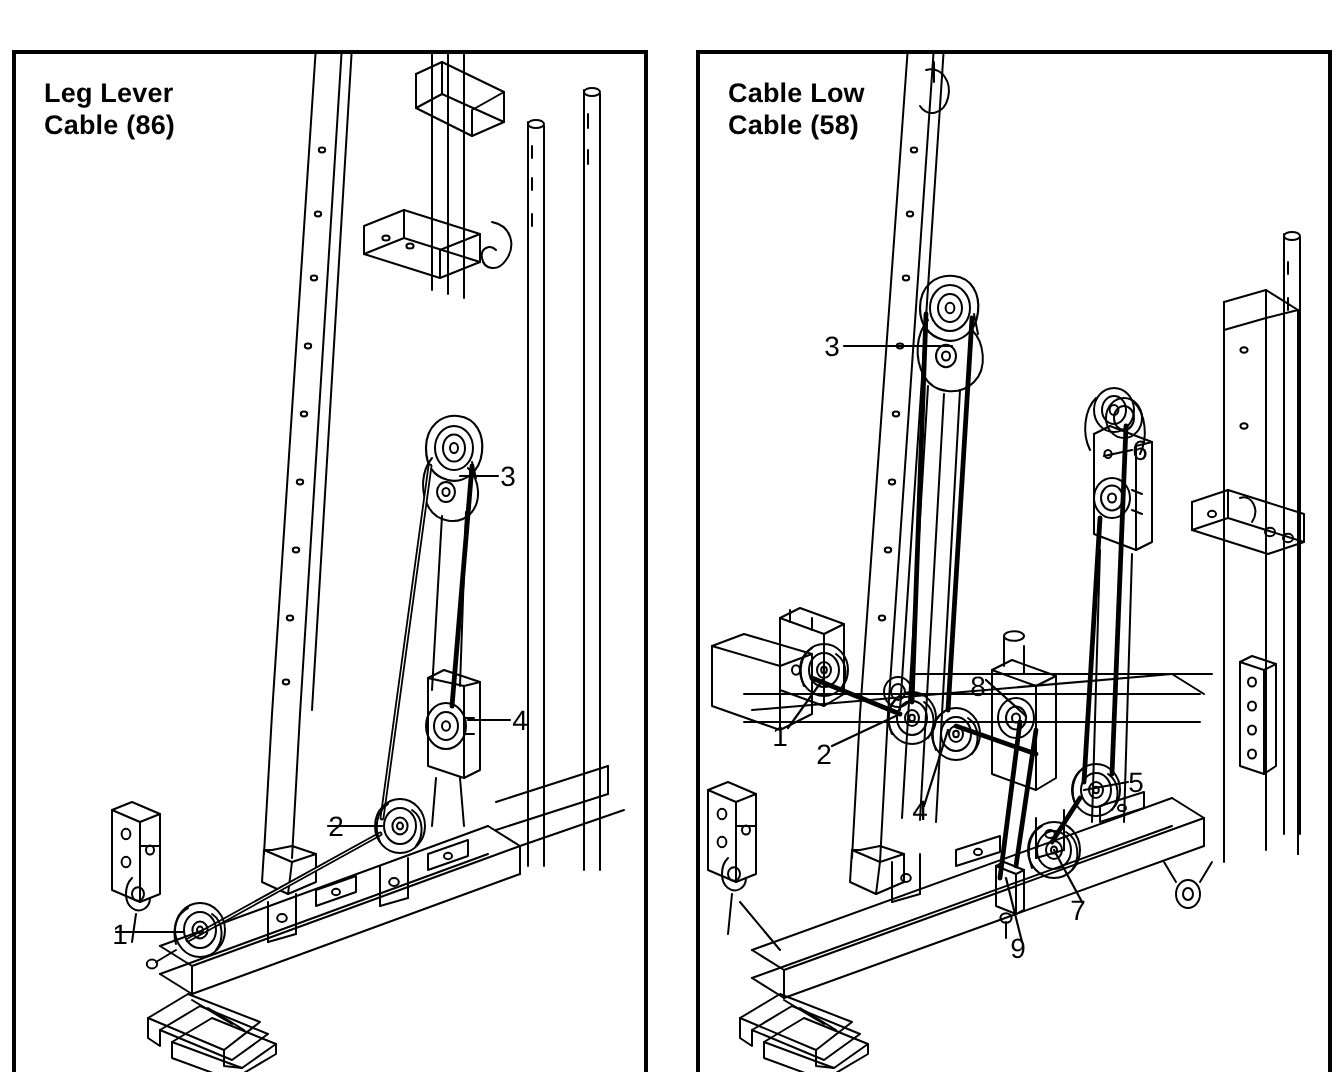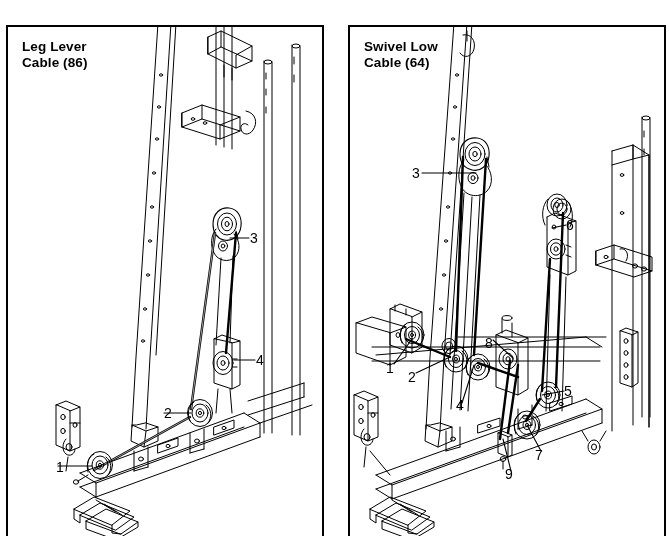--- a/index.html
+++ b/index.html
@@ -271,21 +271,21 @@
     </svg>
 
     <div class="callout" style="left:52px; top:440px;"><span>1</span></div>
     <div class="callout" style="left:160px; top:386px;"><span>2</span></div>
     <div class="callout" style="left:246px; top:211px;"><span>3</span></div>
     <div class="callout" style="left:252px; top:333px;"><span>4</span></div>
   </div>
 
   <div class="panel" id="panel-right">
 
-    <div class="panel-title"><span>Swivel Low</span><br><span>Cable (64)</span></div>
+    <div class="panel-title"><span>Cable Low</span><br><span>Cable (58)</span></div>
 
     <svg class="svg-layer" viewBox="0 0 314 517">
       <g fill="none" stroke="#000" stroke-width="1" stroke-linejoin="round" stroke-linecap="round">
 
         <g>
           <path d="M104 -4 L80 330 L76 402"></path>
           <path d="M117 -4 L94 330 L90 404"></path>
           <path d="M122 -4 L100 328"></path>
           <ellipse cx="107" cy="48" rx="1.6" ry="1.2"></ellipse>
           <ellipse cx="105" cy="80" rx="1.6" ry="1.2"></ellipse>

